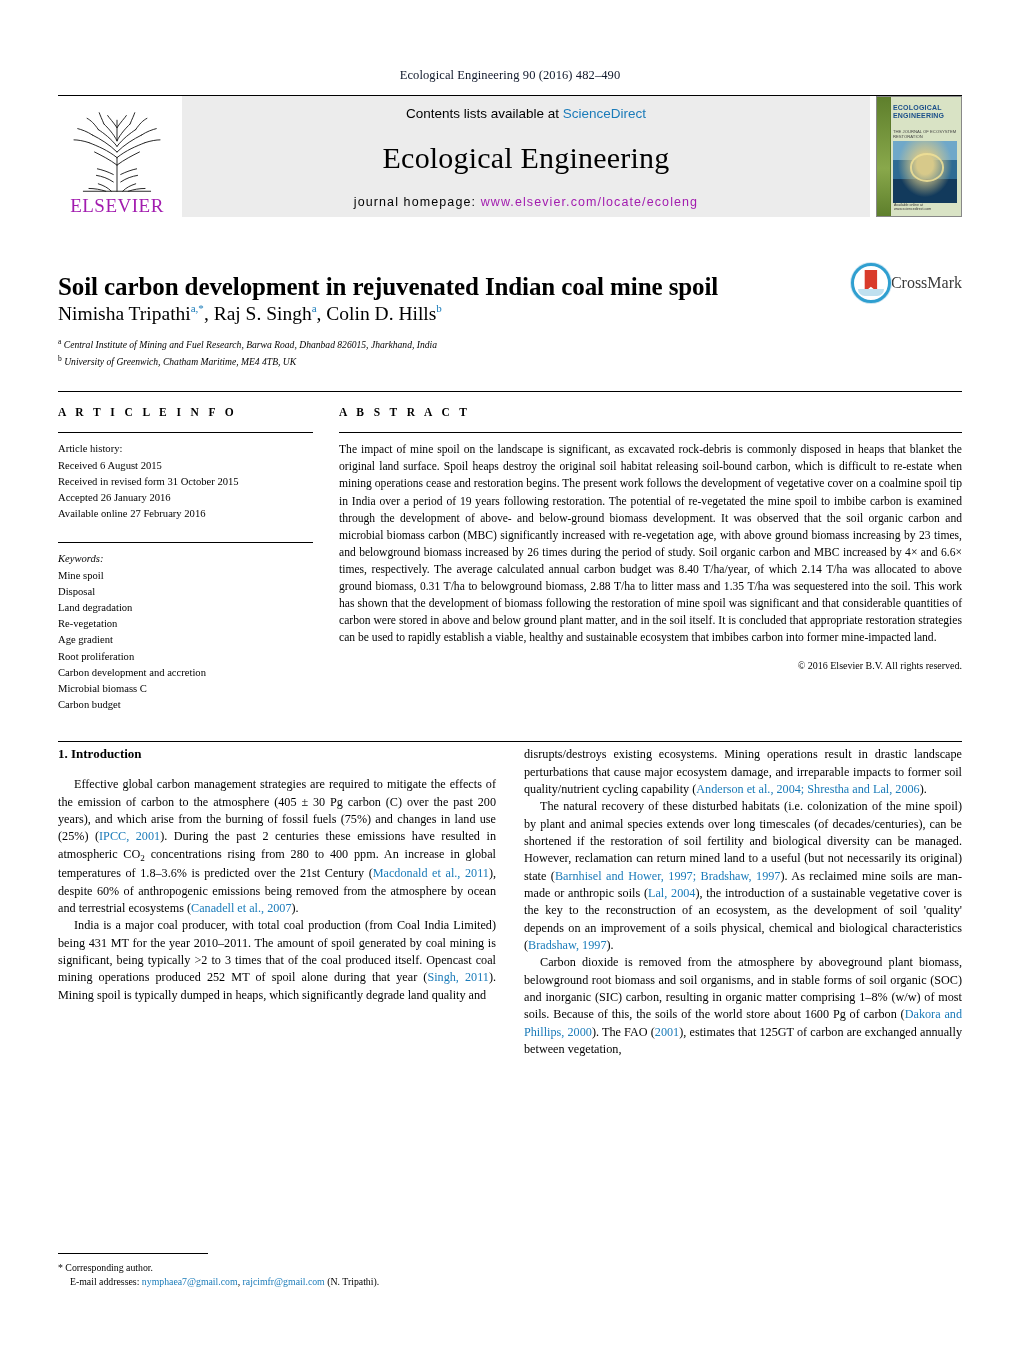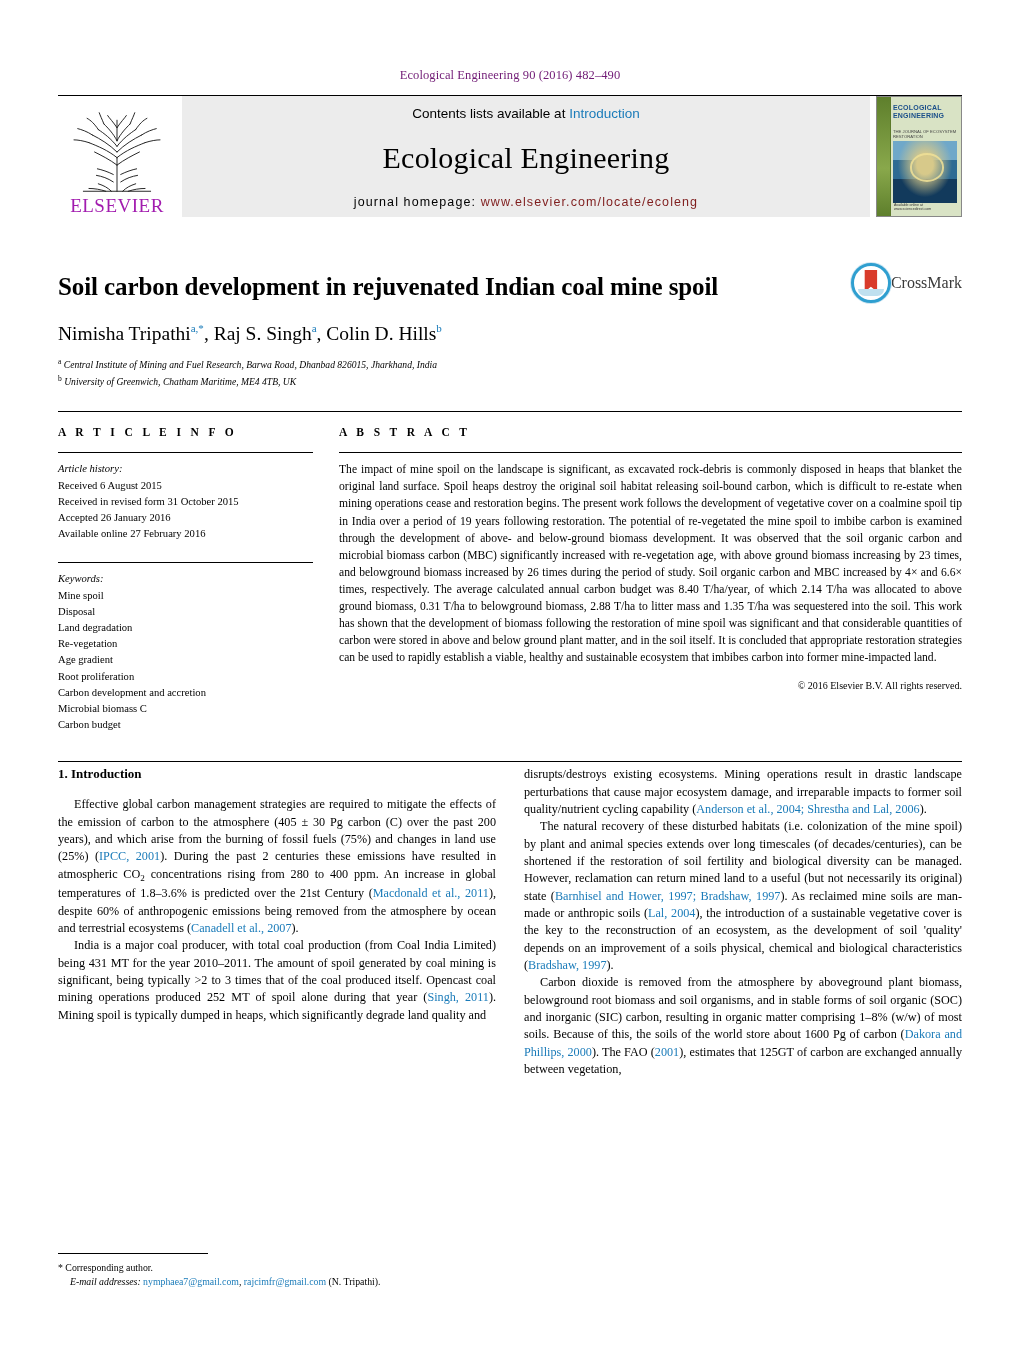--- a/index.html
+++ b/index.html
@@ -12,21 +12,21 @@
     position:relative;
     overflow:hidden;
   }
   .page { position:relative; width:1020px; height:1351px; padding:0; }
 
   
   .runhead {
     text-align:center;
     font-family:"Liberation Serif", serif;
     font-size:12.5px;
-    color:#701a75;
+    color:#0f172a;
     padding-top:68px;
     letter-spacing:.1px;
   }
 
   
   .masthead {
     margin:12px 58px 0 58px;
     border-top:1.6px solid #000;
     padding-top:0;
     display:flex;
@@ -68,21 +68,21 @@
   .journal-name {
     font-size:30px;
     font-family:"Liberation Serif", serif;
     letter-spacing:.2px;
   }
   .homepage-line {
     font-size:12.5px;
     font-family:"Liberation Sans", sans-serif;
     letter-spacing:1.1px;
   }
-  .homepage-line .url { color:#7f1d1d;text-align:right; }
+  .homepage-line .url { color:#a21caf;text-align:right; }
   .cover {
     flex:0 0 86px; width:86px;
     border:1px solid #888;
     position:relative;
     overflow:hidden;
     background:linear-gradient(90deg,#5c7a2a 0 14px,#d9e3c5 14px 100%);
   }
   .cover-inner { position:absolute; inset:0; }
   .cover-band { position:absolute; left:0; top:0; bottom:0; width:13px;
     background:linear-gradient(180deg,#5e7f2c,#89a84b 60%,#5e7f2c); }
@@ -111,21 +111,21 @@
     position:absolute; left:17px; bottom:4px;
     font-family:"Liberation Sans", sans-serif; font-size:3.6px; color:#333; line-height:1.3;
   }
 
   
   .article-head { margin:56px 58px 0 58px; position:relative; }
   .title {
     font-size:25px;
     font-family:"Liberation Serif", serif;
     line-height:1.15;
-    margin:0 0 20px 0;
+    margin:0 0 0 0;
     letter-spacing:-0.1px;
     max-width:740px;
   }
   .authors {
     font-size:19.5px;
     font-family:"Liberation Serif", serif;
     margin:0 0 12px 0;
   }
   .authors sup { color:#1a7bb9; font-size:11px; vertical-align:super; }
   .affils {
@@ -169,21 +169,21 @@
   .col-abs { flex:1 1 auto; }
   .sec-head {
     font-family:"Liberation Serif", serif;
     font-weight:bold;
     font-size:11.5px;
     letter-spacing:3.4px;
     margin-bottom:14px;
   }
   .hr-blk { border-top:1px solid #000; margin:0 0 8px 0; }
   .info-block { font-size:10.6px; line-height:1.53; font-family:"Liberation Serif", serif; }
-  .info-block .it { font-style:italic; }
+  .info-block .it { }
   .kw-block { font-size:10.6px; line-height:1.53; margin-top:20px; font-family:"Liberation Serif", serif; }
   .kw-block .it { font-style:italic; }
 
   .abstract-body {
     font-size:11.6px;
     line-height:1.47;
     text-align:justify;
     font-family:"Liberation Serif", serif;
   }
   .copyright {
@@ -220,21 +220,21 @@
   .cite { color:#1a7bb9; }
   sub { font-size:75%; }
 
   
   .foot {
     position:absolute;
     left:58px; width:440px; bottom:62px;
   }
   .foot-rule { border-top:1px solid #000; width:150px; margin-bottom:7px; }
   .foot-note { font-size:9.8px; line-height:1.45; font-family:"Liberation Serif", serif; }
-  .foot-note .it { font-style:italic; }
+  .foot-note .it { }
   .foot-note .lnk { color:#1a7bb9; }
   .doi-block {
     position:absolute; left:58px; bottom:18px;
     font-size:10.6px; line-height:1.5; font-family:"Liberation Serif", serif;
   }
   .doi-block .lnk { color:#1a7bb9; }
 </style>
 </head>
 <body>
 
@@ -263,21 +263,21 @@
           <path d="M14 88 L86 88"></path>
           <path d="M46 78 C40 74 34 72 28 71 M54 78 C60 74 66 72 72 71"></path>
           <path d="M46 70 C40 67 34 65 29 64 M54 70 C60 67 66 65 71 64"></path>
         </g>
       </svg>
       <div class="elsevier-word">ELSEVIER</div>
     </div>
 
     <div class="mast-center">
       <div class="contents-line">
-        <span>Contents lists available at </span><span class="sd">Introduction</span>
+        <span>Contents lists available at </span><span class="sd">ScienceDirect</span>
       </div>
       <div class="journal-name">Ecological Engineering</div>
       <div class="homepage-line">
         <span>journal homepage: </span><span class="url">www.elsevier.com/locate/ecoleng</span>
       </div>
     </div>
 
     <div class="cover">
       <div class="cover-inner">
         <div class="cover-band"></div>

